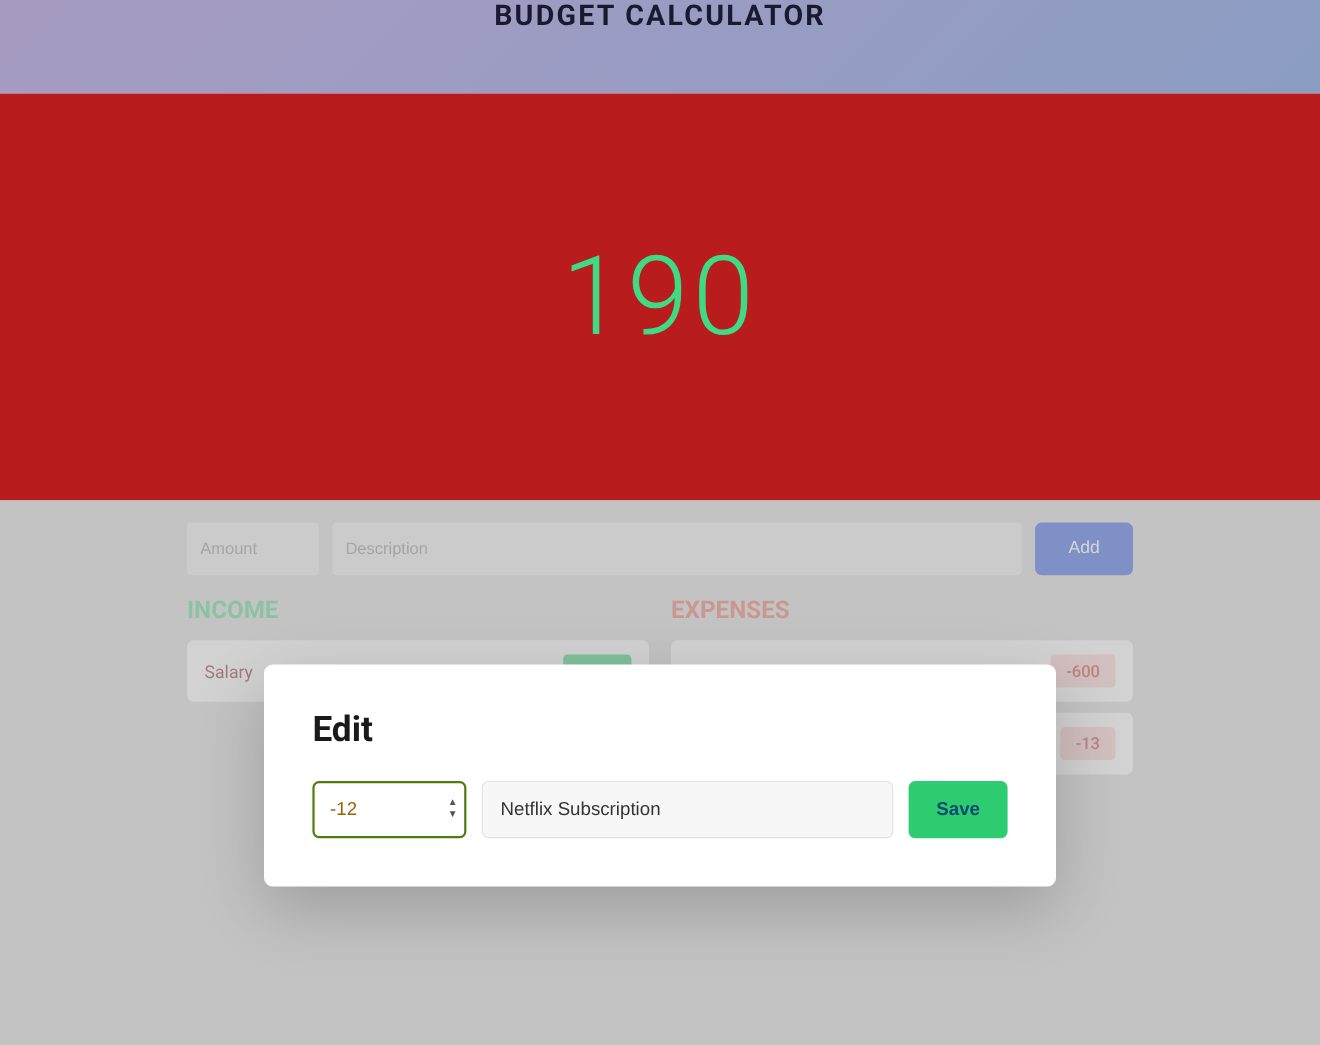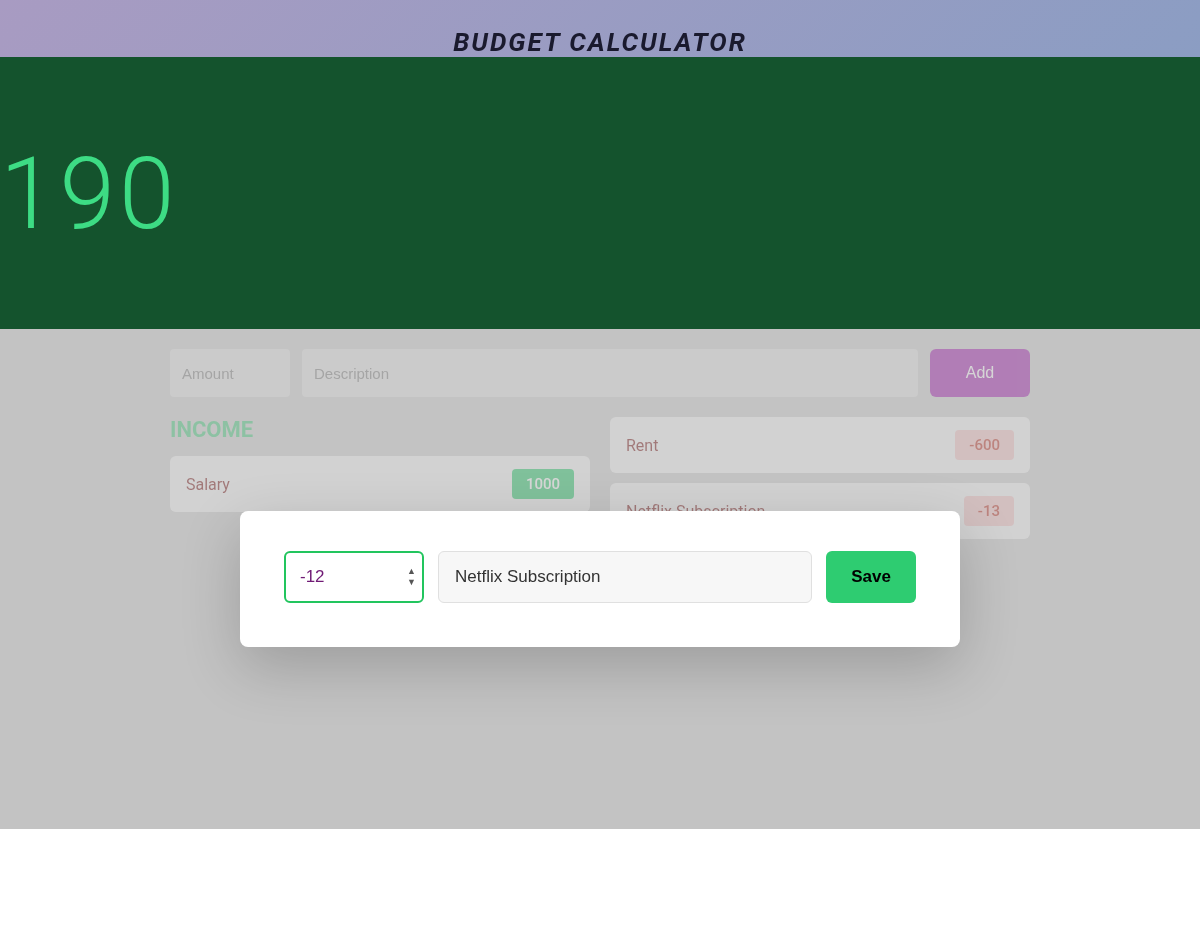--- a/index.html
+++ b/index.html
@@ -8,40 +8,40 @@
       font-family: -apple-system, BlinkMacSystemFont, 'Segoe UI', Roboto, sans-serif;
       width: 1200px;
       height: 950px;
       overflow: hidden;
       position: relative;
     }
 
     
     .header {
       background: linear-gradient(135deg, #a89bc2 0%, #8b9dc3 100%);
-      height: 57px;
-      display: flex;
-      align-items: flex-end;
+      height: 85px;
+      display: flex;
+      align-items: flex-start;
       justify-content: center;
-      font-style: italic;
     }
 
     .header-title {
       font-size: 26px;
       font-weight: 700;
       letter-spacing: 2px;
       color: #1a1a2e;
     }
 
     
     .balance-section {
-      background: #14532d;
-      height: 272px;
-      display: flex;
-      align-items: center;
+      background: #b91c1c;
+      height: 370px;
+      display: flex;
+      align-items: center;
+      justify-content: center;
     }
 
     .balance-amount {
       font-size: 100px;
       font-weight: 300;
       color: #3ddc84;
       letter-spacing: 4px;
     }
 
     
@@ -79,23 +79,23 @@
       padding: 0 12px;
       border: none;
       border-radius: 4px;
       background: #e8e8e8;
       font-size: 15px;
       color: #15803d;
       opacity: 0.6;
     }
 
     .btn-add {
-      width: 100px;
+      width: 89px;
       height: 48px;
-      background: #a21caf;
+      background: #1d4ed8;
       color: white;
       border: none;
       border-radius: 6px;
       font-size: 16px;
       font-weight: 500;
       cursor: pointer;
       opacity: 0.7;
     }
 
     
@@ -194,24 +194,24 @@
 
     .modal-amount-wrapper {
       position: relative;
       width: 140px;
     }
 
     .modal-amount-input {
       width: 140px;
       height: 52px;
       padding: 0 30px 0 14px;
-      border: 2px solid #22c55e;
+      border: 2px solid #4d7c0f;
       border-radius: 6px;
       font-size: 17px;
-      color: #701a75;
+      color: #a16207;
       appearance: none;
       -webkit-appearance: none;
       background: white;
       cursor: pointer;
     }
 
     .spinner-arrows {
       position: absolute;
       right: 8px;
       top: 50%;
@@ -236,21 +236,21 @@
       border-radius: 6px;
       background: #f7f7f7;
       font-size: 17px;
       color: #333;
     }
 
     .btn-save {
       width: 90px;
       height: 52px;
       background: #2ecc71;
-      color: #000000;
+      color: #0c4a6e;
       border: none;
       border-radius: 6px;
       font-size: 17px;
       font-weight: 600;
       cursor: pointer;
       white-space: nowrap;
     }
   </style>
 </head>
 <body>
@@ -275,33 +275,35 @@
 
     <div class="column">
       <div class="column-header income">INCOME</div>
       <div class="budget-item">
         <span class="budget-item-label">Salary</span>
         <span class="budget-item-value positive">1000</span>
       </div>
     </div>
 
     <div class="column">
+      <div class="column-header expenses">EXPENSES</div>
       <div class="budget-item">
         <span class="budget-item-label">Rent</span>
         <span class="budget-item-value negative">-600</span>
       </div>
       <div class="budget-item">
         <span class="budget-item-label">Netflix Subscription</span>
         <span class="budget-item-value negative">-13</span>
       </div>
     </div>
   </div>
 
   <div class="modal-overlay">
     <div class="modal">
+      <div class="modal-title">Edit</div>
       <div class="modal-fields">
         <div class="modal-amount-wrapper">
           <input class="modal-amount-input" type="number" value="-12" style="">
           <div class="spinner-arrows">
             <span class="spinner-arrow">▲</span>
             <span class="spinner-arrow">▼</span>
           </div>
         </div>
         <input class="modal-description-input" type="text" value="Netflix Subscription" style="">
         <button class="btn-save">Save</button>

